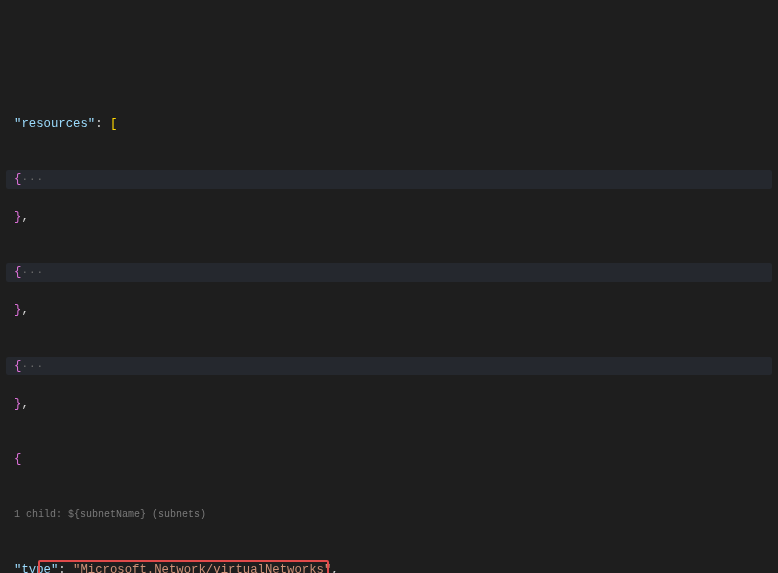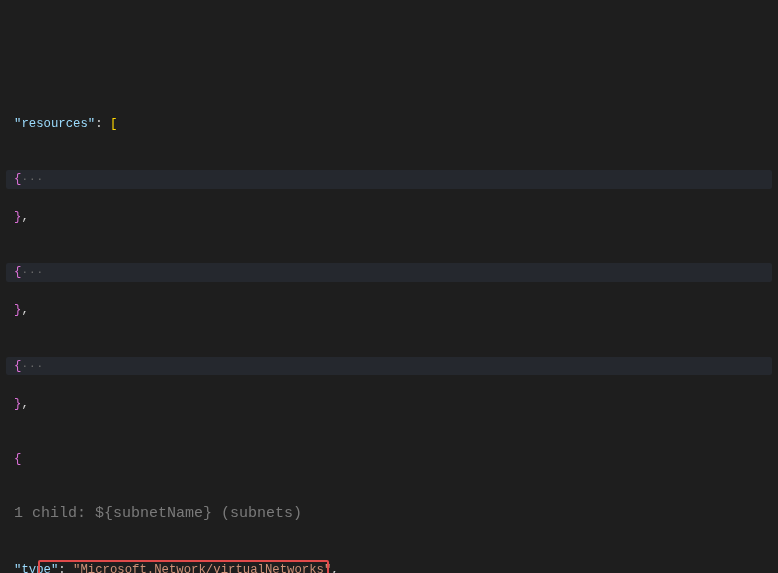--- a/index.html
+++ b/index.html
@@ -31,21 +31,21 @@
     padding-left: 8px;
   }
   .fold-dots {
     color: #6e6e6e;
     font-size: 11px;
     letter-spacing: 1px;
   }
   .k { color: #9cdcfe; } 
   .s { color: #ce9178; } 
   .p { color: #d4d4d4; } 
-  .c { color: #7a7a7a; font-size: 15px; } 
+  .c { color: #7a7a7a; font-size: 10px; } 
   .br1 { color: #ffd700; }
   .br2 { color: #da70d6; }
   .red-box {
     border: 2px solid #e04a4a;
     border-radius: 2px;
     position: absolute;
     pointer-events: none;
   }
 </style>
 </head>

